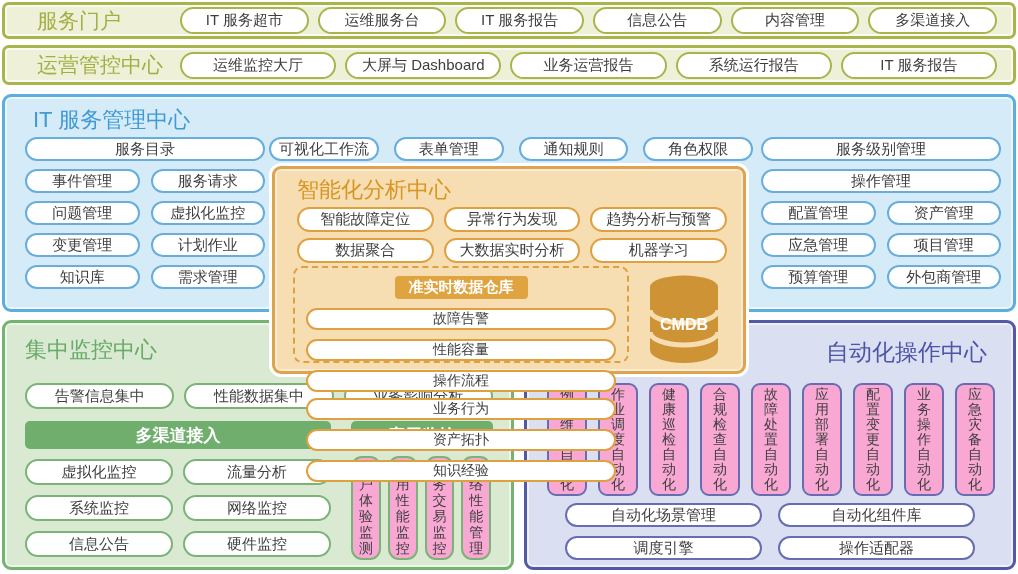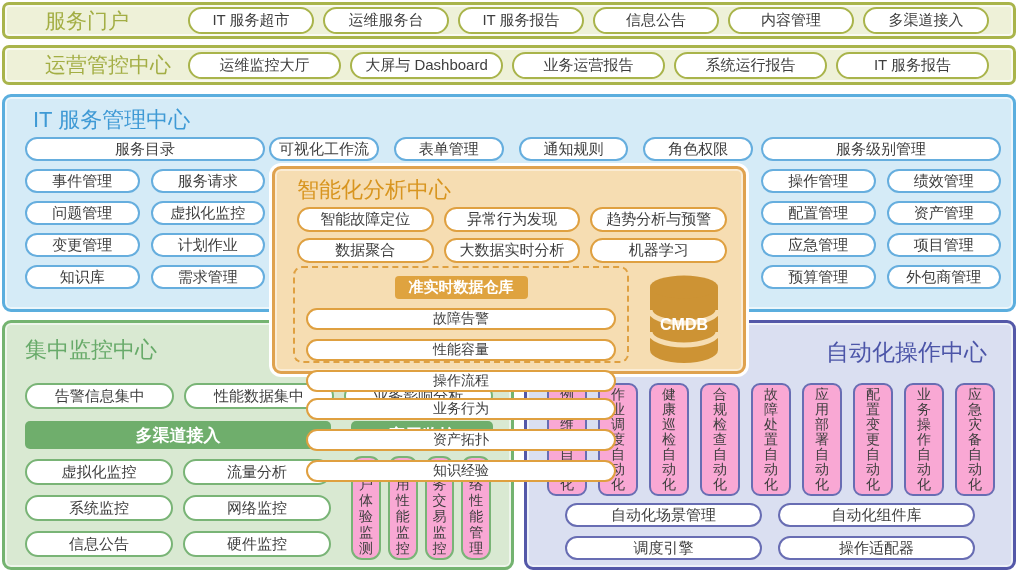--- a/index.html
+++ b/index.html
@@ -11,21 +11,21 @@
   .panel{position:absolute;box-sizing:border-box;border-radius:9px;
          box-shadow:inset 0 0 0 2px rgba(255,255,255,.55);}
   .ptitle{position:absolute;white-space:nowrap;}
   .pill{background:#ffffff;box-sizing:border-box;display:flex;align-items:center;
         justify-content:center;color:#3e3e3e;font-size:15px;white-space:nowrap;}
   .btn-row{display:flex;}
   
   .bar{position:absolute;left:2px;width:1014px;box-sizing:border-box;
        border:3px solid #a9b44b;background:#eef1d8;border-radius:7px;
        box-shadow:inset 0 0 0 2px rgba(255,255,255,.65);
-       display:flex;align-items:center;padding:0 24px;gap:9px;}
+       display:flex;align-items:center;padding:0 16px;gap:9px;}
   .bar1{top:2px;height:37px;}
   .bar2{top:45px;height:40px;}
   .bar-title{flex:0 0 150px;color:#a3ae44;font-size:21px;padding-left:16px;box-sizing:border-box;white-space:nowrap;}
   .bar .pill{flex:1;height:27px;border:2px solid #a9b44b;border-radius:14px;}
   
   .itsm{left:2px;top:94px;width:1014px;height:218px;background:#d5ebf7;border:3px solid #5baede;}
   .itsm .ptitle{left:28px;top:8px;font-size:22px;color:#3f9ad5;}
   .b-blue{border:2px solid #66aede;border-radius:13px;height:24px;}
   .itsm-left{position:absolute;left:20px;top:40px;width:240px;}
   .itsm-right{position:absolute;left:756px;top:40px;width:240px;}
@@ -133,21 +133,20 @@
     <div class="pill b-blue">通知规则</div>
     <div class="pill b-blue">角色权限</div>
   </div>
 
   <div class="itsm-right">
     <div class="btn-row wide">
         <div class="pill b-blue">服务级别管理</div>
       </div>
     <div class="btn-row">
       <div class="pill b-blue">操作管理</div>
-      <div class="pill b-blue">绩效管理</div>
     </div>
     <div class="btn-row">
       <div class="pill b-blue">配置管理</div>
       <div class="pill b-blue">资产管理</div>
     </div>
     <div class="btn-row">
       <div class="pill b-blue">应急管理</div>
       <div class="pill b-blue">项目管理</div>
     </div>
     <div class="btn-row">

